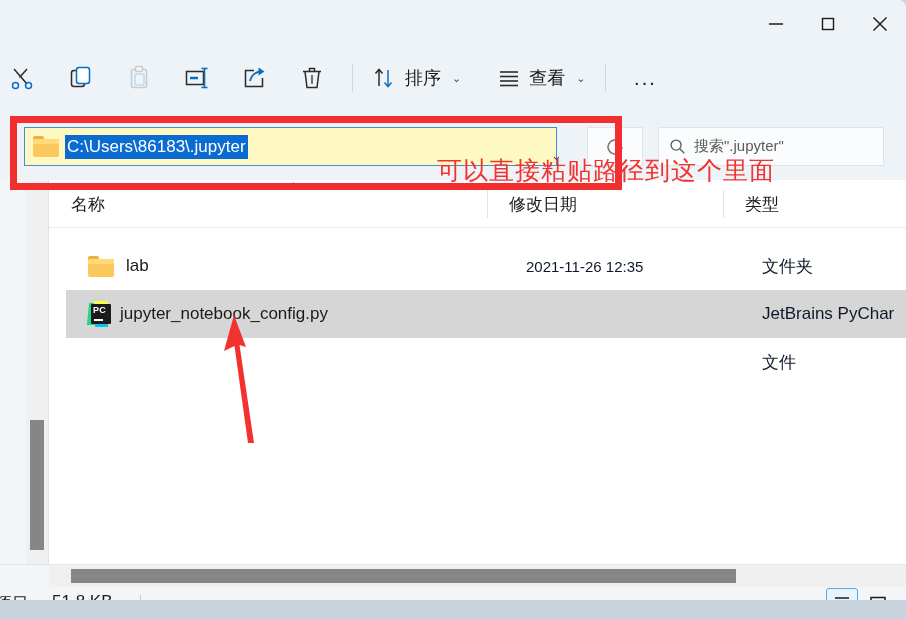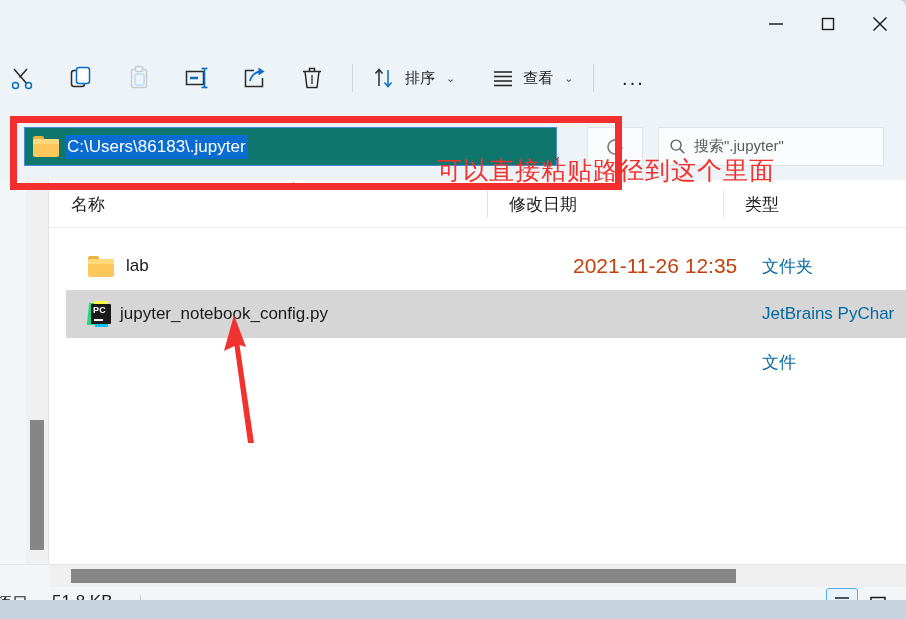--- a/index.html
+++ b/index.html
@@ -23,29 +23,29 @@
   .wincontrols{position:absolute;right:0;top:0;height:48px;display:flex;}
   .wc{width:52px;height:48px;display:flex;align-items:center;justify-content:center;color:#1c1c1c;}
   .wc svg{display:block;}
 
   
   .toolbar{position:absolute;left:0;top:48px;width:916px;height:60px;background:#eef3f7;display:flex;align-items:center;}
   .tbtn{width:58px;height:44px;display:flex;align-items:center;justify-content:center;border-radius:4px;}
   .tbtn.disabled{opacity:.38;}
   .tsep{width:1px;height:28px;background:#cfd8de;margin:0 10px;}
   .tlabelbtn{height:44px;display:flex;align-items:center;gap:8px;padding:0 10px;border-radius:4px;}
-  .tlabelbtn .txt{font-size:15px;color:#1b1b1b;}
+  .tlabelbtn .txt{font-size:18px;color:#1b1b1b;}
   .chev{font-size:11px;color:#4a4a4a;margin-left:3px;}
   .dots{letter-spacing:2px;font-size:20px;color:#1b1b1b;line-height:1;}
 
   
   .addressrow{position:absolute;left:0;top:108px;width:916px;height:72px;background:#eef3f7;}
   .addrbox{
     position:absolute;left:34px;top:19px;width:533px;height:39px;
-    background:#0f766e;border:1px solid #4a8bd4;box-sizing:border-box;
+    background:#fef9c3;border:1px solid #4a8bd4;box-sizing:border-box;
     display:flex;align-items:center;padding:16px 8px;
   }
   .addr-folder{width:22px;height:18px;position:relative;flex:0 0 auto;margin-right:6px;}
   .addr-text{
     background:#0a6bd1;color:#ffffff;font-size:17px;line-height:22px;
     padding:1px 2px;white-space:nowrap;
   }
   .addr-caret{position:absolute;left:561px;top:40px;font-size:13px;color:#4a4a4a;}
   .refreshbtn{position:absolute;left:597px;top:19px;width:56px;height:39px;border:1px solid #dfe4e8;box-sizing:border-box;background:#fbfcfd;display:flex;align-items:center;justify-content:center;}
   .searchbox{
@@ -65,22 +65,22 @@
   .filearea{position:absolute;left:59px;top:180px;width:857px;height:385px;background:#ffffff;}
   .colheader{position:absolute;left:0;top:0;width:857px;height:48px;background:#ffffff;}
   .col{position:absolute;top:0;height:48px;display:flex;align-items:center;font-size:17px;color:#1b1b1b;}
   .colline{position:absolute;top:10px;width:1px;height:28px;background:#e1e5e8;}
   .sortcaret{position:absolute;left:239px;top:0px;font-size:13px;color:#4a4a4a;}
   .hdrbottom{position:absolute;left:0;top:47px;width:857px;height:1px;background:#ececec;}
 
   .row{position:absolute;left:17px;width:857px;height:48px;display:flex;align-items:center;}
   .row.selected{background:#d6d6d6;}
   .cell-name{position:absolute;left:22px;display:flex;align-items:center;gap:12px;font-size:17px;color:#1b1b1b;white-space:nowrap;}
-  .cell-date{position:absolute;left:460px;font-size:21px;color:#c2410c;white-space:nowrap;margin-left:47px;}
-  .cell-type{position:absolute;left:696px;font-size:17px;color:#0369a1;white-space:nowrap;}
+  .cell-date{position:absolute;left:460px;font-size:15px;color:#0f172a;white-space:nowrap;}
+  .cell-type{position:absolute;left:696px;font-size:17px;color:#0f172a;white-space:nowrap;}
 
   
   .folder-ico{width:26px;height:21px;position:relative;}
   .folder-ico .tab{position:absolute;left:0;top:0;width:11px;height:5px;background:#e8b340;border-radius:2px 2px 0 0;}
   .folder-ico .body{position:absolute;left:0;top:3px;width:26px;height:18px;background:#fcc75b;border-radius:2px;}
   .folder-ico .body:after{content:"";position:absolute;left:0;top:0;width:26px;height:5px;background:#ffd97a;border-radius:2px 2px 0 0;}
   .file-ico{width:21px;height:26px;position:relative;}
   .file-ico .sheet{position:absolute;inset:0;background:#ffffff;border:1.4px solid #8b8b8b;border-radius:1px;}
   .file-ico .fold{position:absolute;right:-1px;top:-1px;width:0;height:0;border-left:8px solid transparent;border-top:8px solid #8b8b8b;}
   .file-ico .fold2{position:absolute;right:0;top:0;width:0;height:0;border-left:7px solid transparent;border-top:7px solid #ffffff;}

